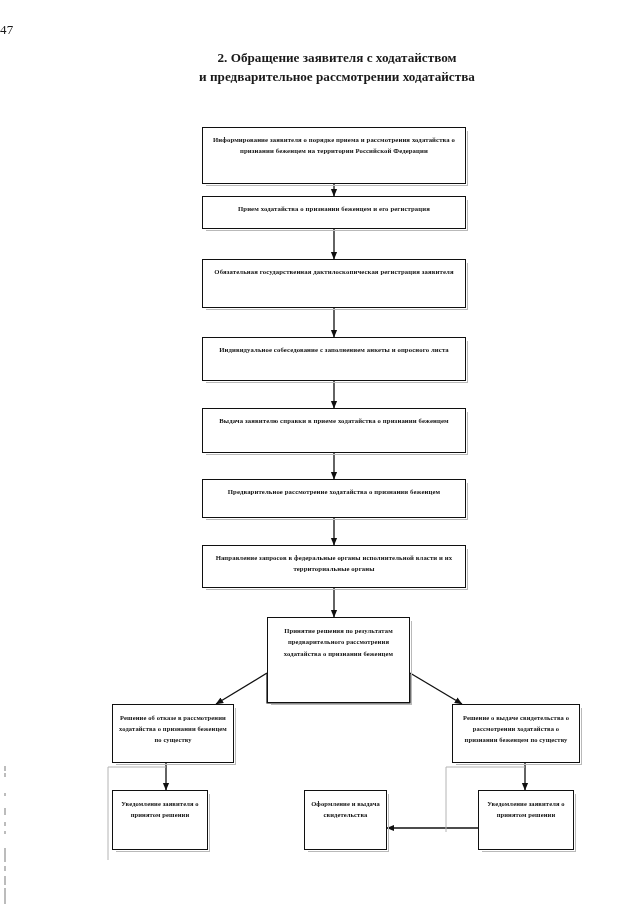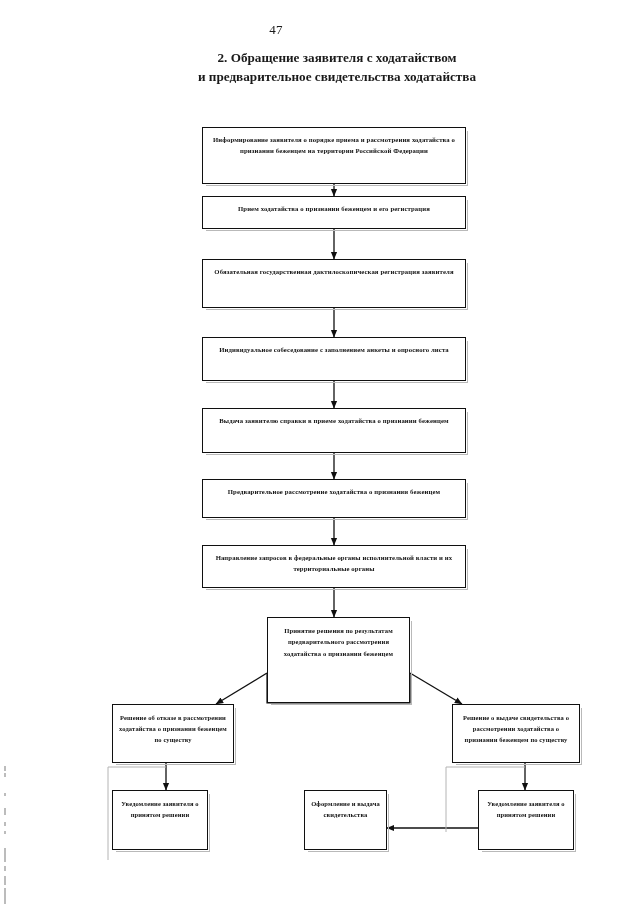--- a/index.html
+++ b/index.html
@@ -20,21 +20,20 @@
   .page {
     position: absolute;
     inset: 0;
   }
 
   .page-number {
     position: absolute;
     top: 22px;
     left: 0;
     width: 552px;
-    text-align: center;
     font-size: 13px;
     letter-spacing: .3px;
   }
 
   .doc-title {
     position: absolute;
     top: 48px;
     left: 0;
     width: 640px;
     text-align: center;
@@ -119,21 +118,21 @@
   <div class="artifact" style="left:4px; top:831px; width:2px; height:3px;"></div>
   <div class="artifact" style="left:4px; top:848px; width:2px; height:14px;"></div>
   <div class="artifact" style="left:4px; top:866px; width:2px; height:5px;"></div>
   <div class="artifact" style="left:4px; top:876px; width:2px; height:9px;"></div>
   <div class="artifact" style="left:4px; top:888px; width:2px; height:16px;"></div>
 
   <div class="page-number">47</div>
 
   <div class="doc-title">
     <span class="tline">2. Обращение заявителя с ходатайством</span>
-    <span class="tline">и предварительное свидетельства ходатайства</span>
+    <span class="tline">и предварительное рассмотрении ходатайства</span>
   </div>
 
   <div class="conn-layer">
     <svg width="640" height="905" viewBox="0 0 640 905" xmlns="http://www.w3.org/2000/svg">
       <defs>
         <marker id="ah" markerWidth="9" markerHeight="9" refX="7.2" refY="3.6" orient="auto" markerUnits="userSpaceOnUse">
           <path d="M0,0.4 L7.6,3.6 L0,6.8 z" fill="#101010"></path>
         </marker>
       </defs>
       <g stroke="#101010" stroke-width="1.3" fill="none" marker-end="url(#ah)">

